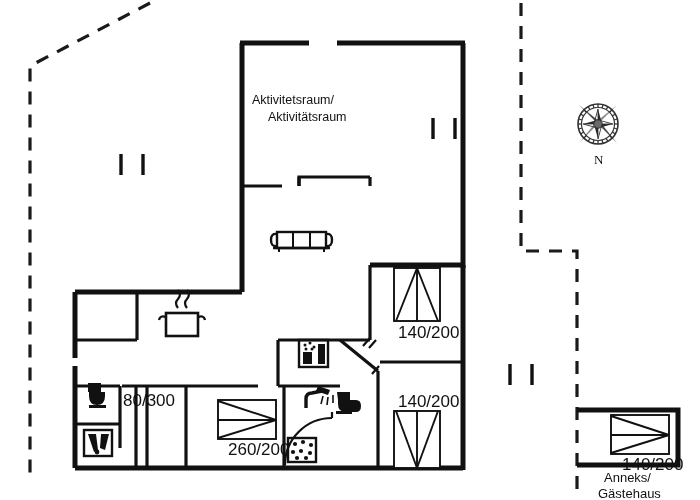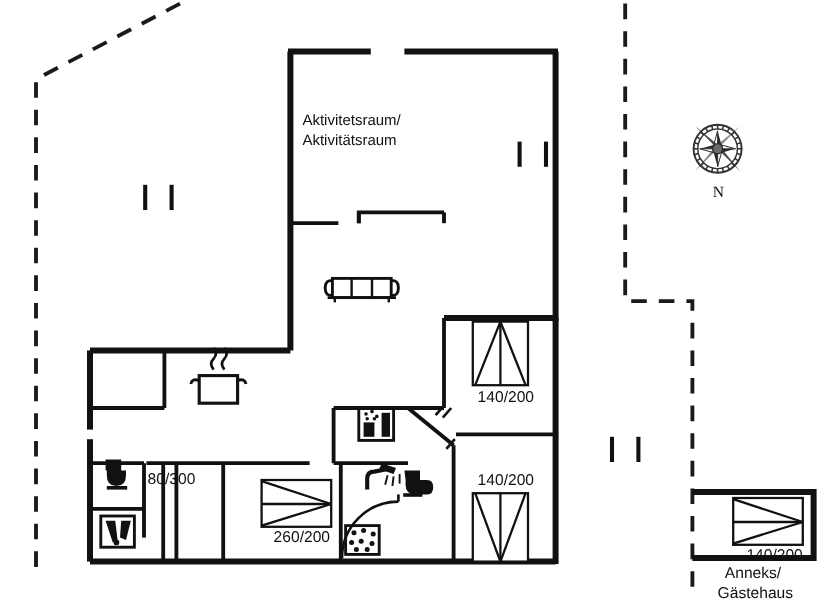--- a/index.html
+++ b/index.html
@@ -77,21 +77,21 @@
     position: absolute;
     font-family: "Liberation Sans", sans-serif;
     color: #111111;
     white-space: nowrap;
     line-height: 1.22;
   }
   .room-label {
     font-size: 12.5px;
   }
   .dim-label {
-    font-size: 13px;
+    font-size: 17px;
   }
   .annex-label {
     font-size: 13px;
     text-align: left;
   }
   .compass-label {
     font-size: 13px;
     font-family: "Liberation Serif", serif;
   }
 </style>
@@ -335,21 +335,21 @@
       <path d="M -15 0 L -3.2 3.2 L 0 0 Z" fill="#ffffff" stroke="#2a2a2a" stroke-width="0.8"></path>
 
       <path d="M -19 -19 L -2 -2 L 2 2 L 19 19 L 2 -2 Z" fill="#2a2a2a" opacity="0.85"></path>
       <path d="M 19 -19 L 2 -2 L -2 2 L -19 19 L -2 -2 Z" fill="#2a2a2a" opacity="0.55"></path>
       <circle cx="0" cy="0" r="4.2" fill="#6a6a6a" stroke="#2a2a2a" stroke-width="1"></circle>
     </g>
 
   </svg>
 
   <div class="lbl room-label" style="left:252px; top:93px;">Aktivitetsraum/</div>
-  <div class="lbl room-label" style="left:252px; top:110px;">Aktivitätsraum</div>
+  <div class="lbl room-label" style="left:268px; top:110px;">Aktivitätsraum</div>
 
   <div class="lbl dim-label" style="left:398px; top:323px;">140/200</div>
 
   <div class="lbl dim-label" style="left:398px; top:392px;">140/200</div>
 
   <div class="lbl dim-label" style="left:228px; top:440px;">260/200</div>
 
   <div class="lbl dim-label" style="left:622px; top:455px;">140/200</div>
 
   <div class="lbl dim-label" style="left:123px; top:391px;">80/300</div>

